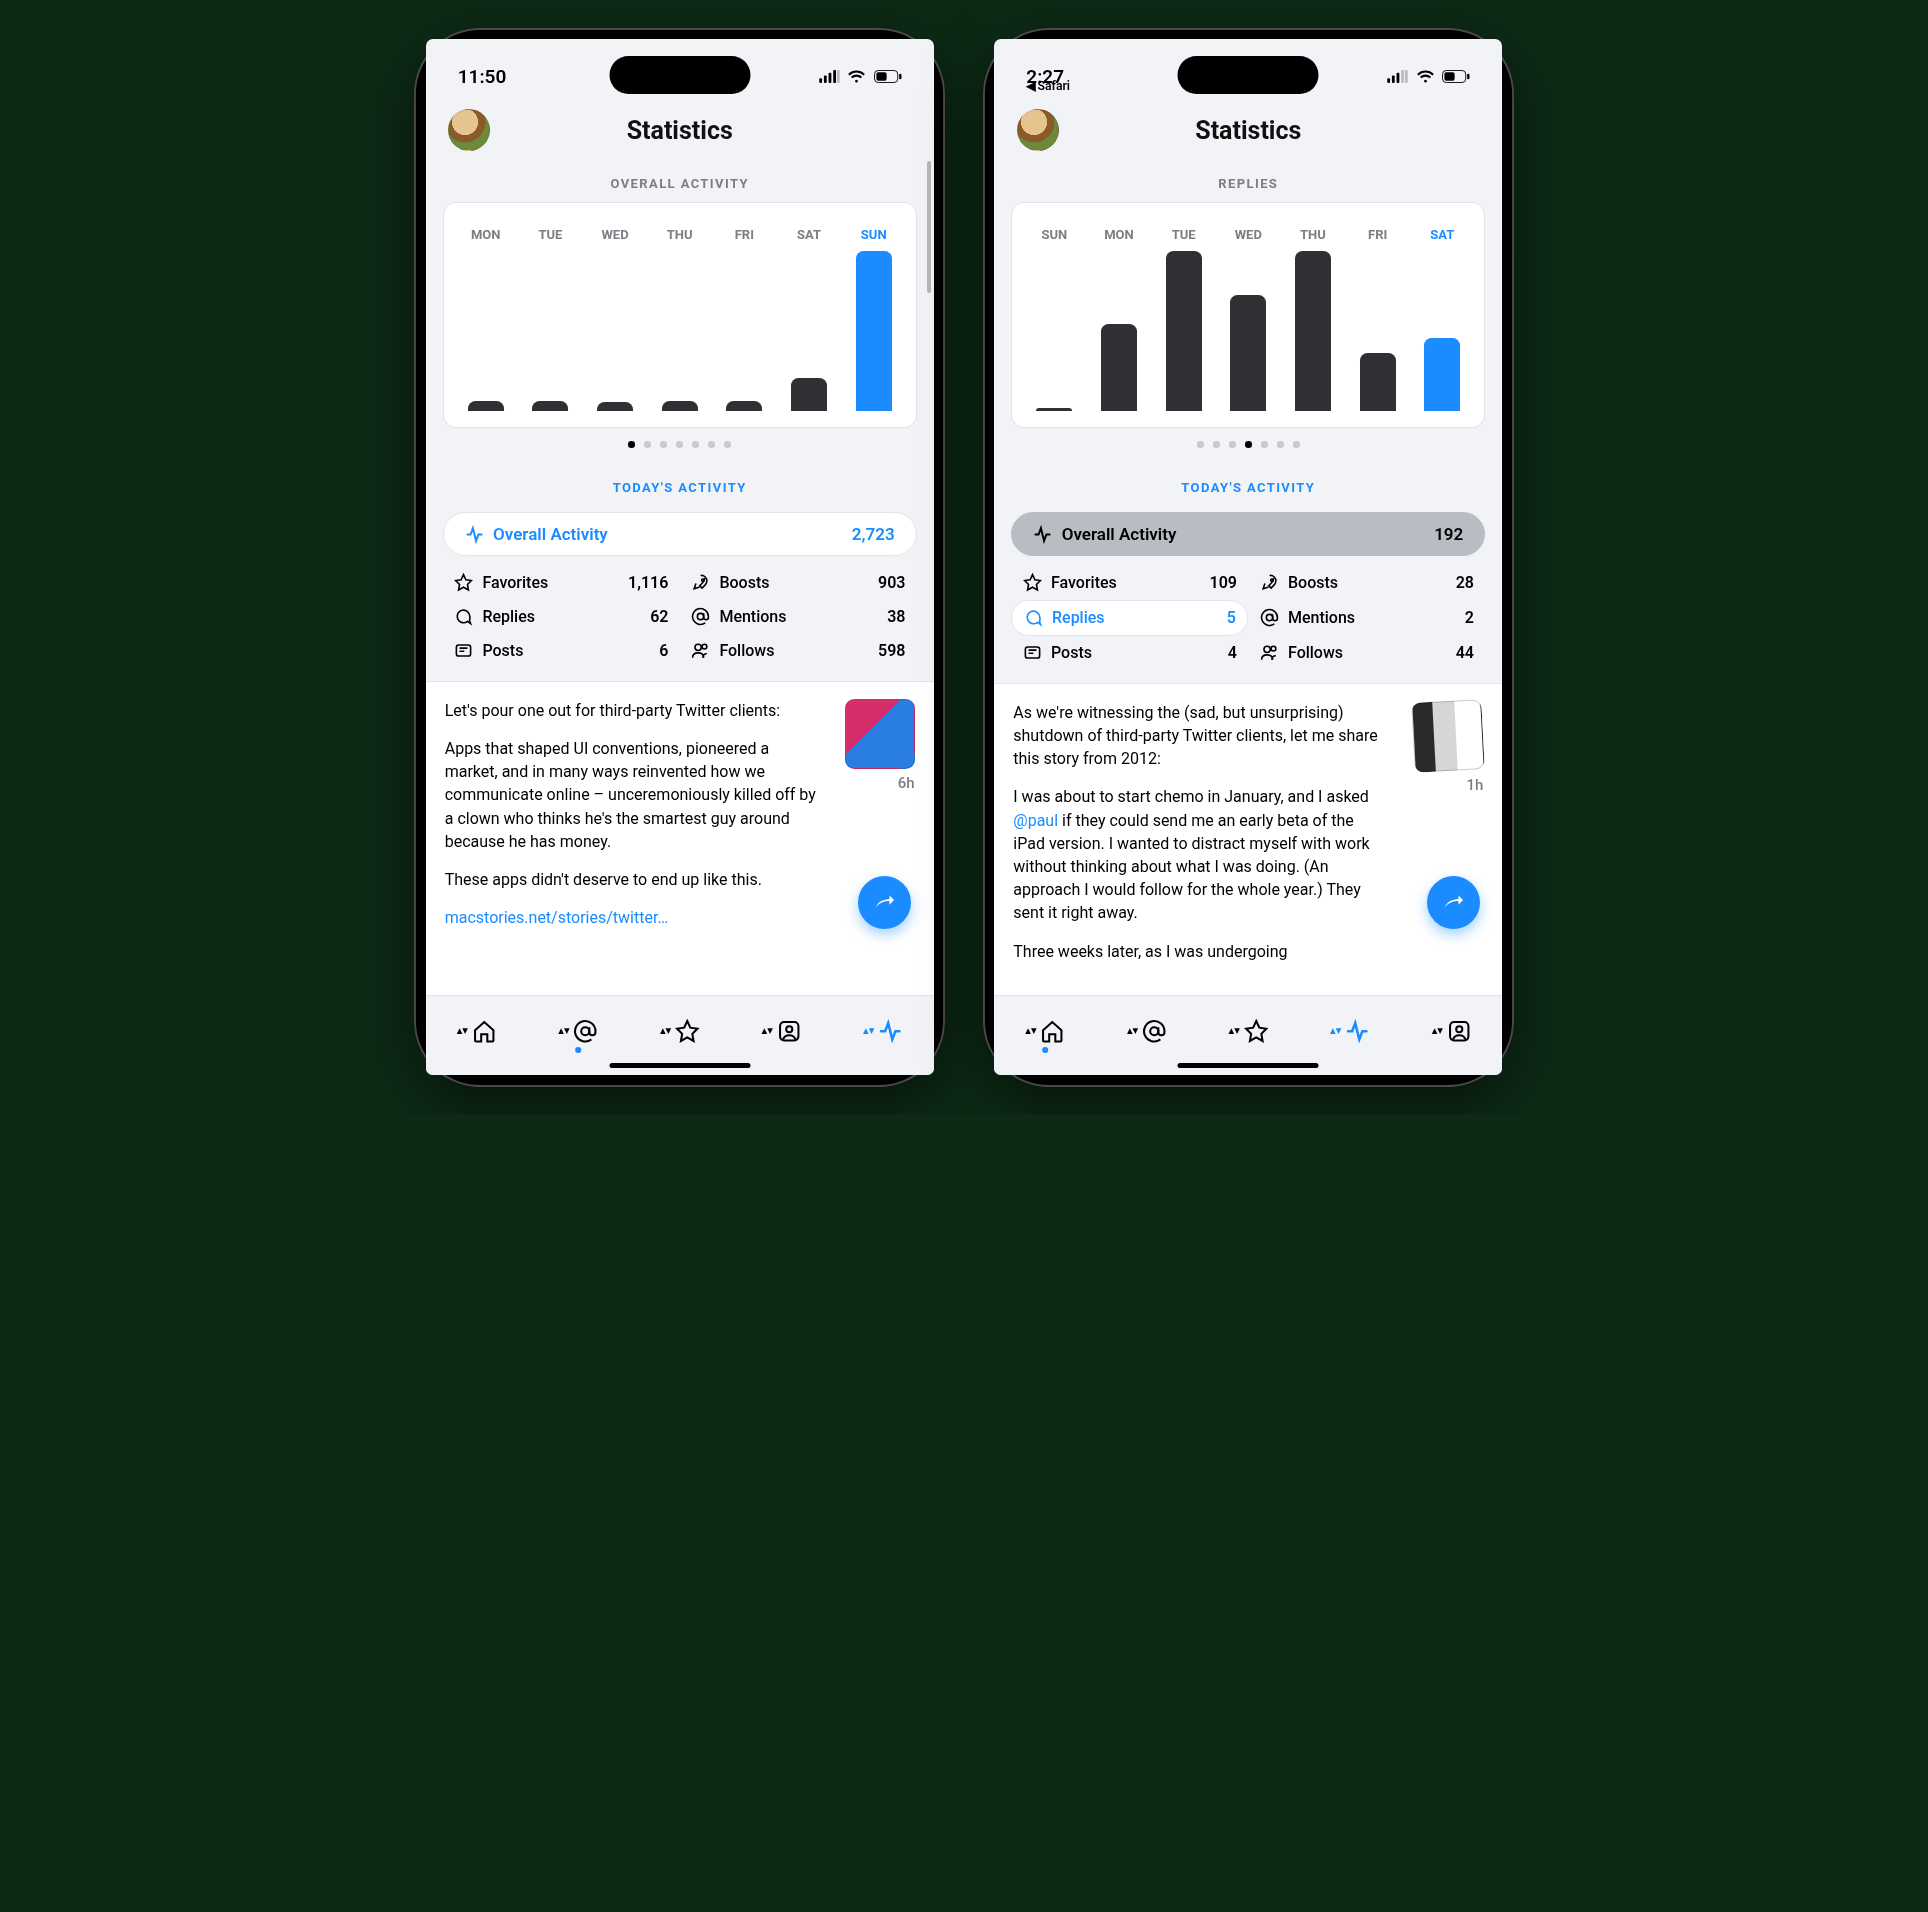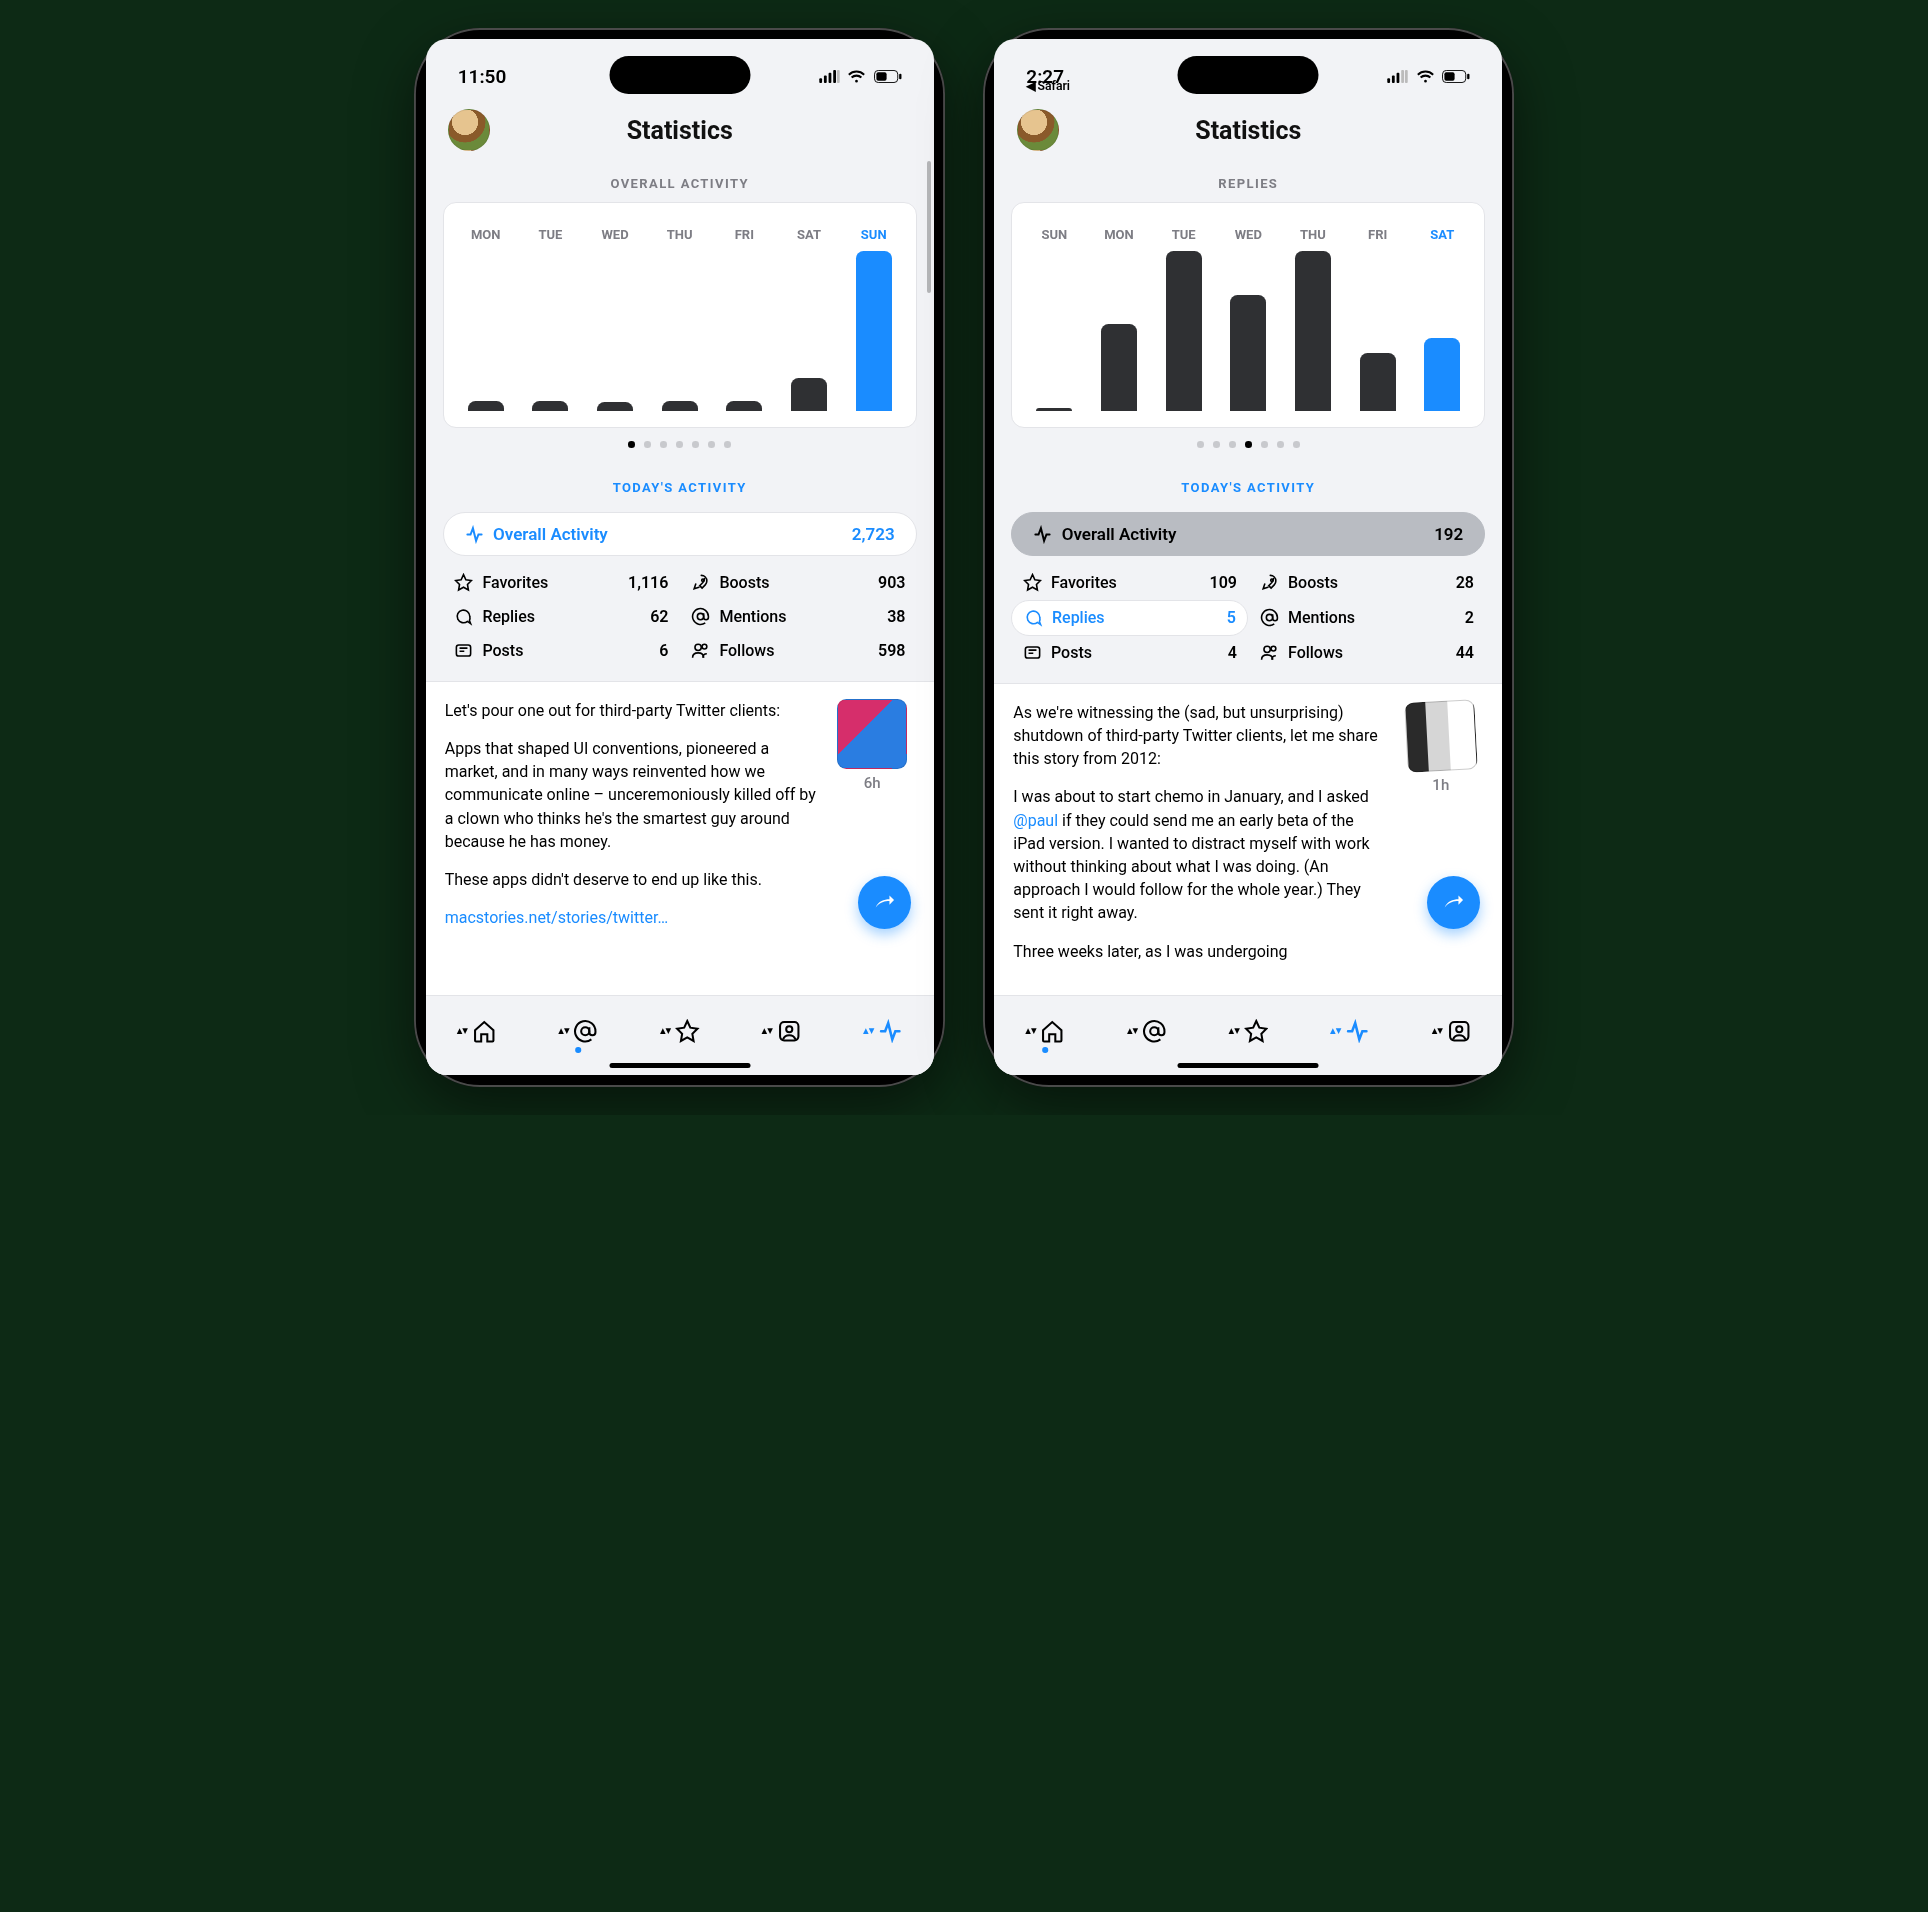--- a/index.html
+++ b/index.html
@@ -27,21 +27,21 @@
     background:#000;
     border-radius:66px;
     padding:11.3px;
     box-shadow:0 0 0 1.9px #4a4a4a inset, 0 19px 56px rgba(0,0,0,.5);
     position:relative;
   }
   .screen{
     background:var(--bg);
     width:100%;
     height:100%;
-    border-radius:21px;
+    border-radius:7px;
     overflow:hidden;
     display:flex;
     flex-direction:column;
     position:relative;
   }
   .island{
     position:absolute;
     top:17px;left:50%;transform:translateX(-50%);
     width:141px;height:38px;background:#000;border-radius:22.6px;z-index:10;
   }
@@ -116,21 +116,21 @@
     padding:17px 19px 0 19px;
     font-size:16px;line-height:1.45;color:#000;
     position:relative;
     overflow:hidden;
   }
   .post{display:flex;gap:13px;}
   .post-text{flex:1;}
   .post-text p{margin:0 0 15px 0;}
   .post-link{color:var(--accent);}
   .mention{color:var(--accent);}
-  .post-side{display:flex;flex-direction:column;align-items:center;gap:3.8px;width:85px;flex-shrink:0;}
+  .post-side{display:flex;flex-direction:column;align-items:flex-end;gap:3.8px;width:85px;flex-shrink:0;}
   .thumb{width:68px;height:68px;border-radius:9.4px;background:linear-gradient(135deg,#d62e6b 0 40%,#2a7de1 40% 100%);border:0.9px solid rgba(0,0,0,.1);}
   .thumb.stack{background:linear-gradient(90deg,#2a2a2a 0 30%,#d6d6d6 30% 62%,#fff 62% 100%);transform:rotate(-3deg);border:0.9px solid rgba(0,0,0,.2);}
   .timestamp{color:var(--muted);font-size:15px;font-weight:500;}
   .compose-fab{
     position:absolute;right:22.6px;bottom:66px;width:53px;height:53px;border-radius:50%;
     background:var(--accent);display:flex;align-items:center;justify-content:center;color:#fff;
     box-shadow:0 5.6px 13px rgba(26,140,255,.4);
   }
   .tabbar{
     height:70px;background:var(--bg);border-top:0.9px solid var(--divider);

